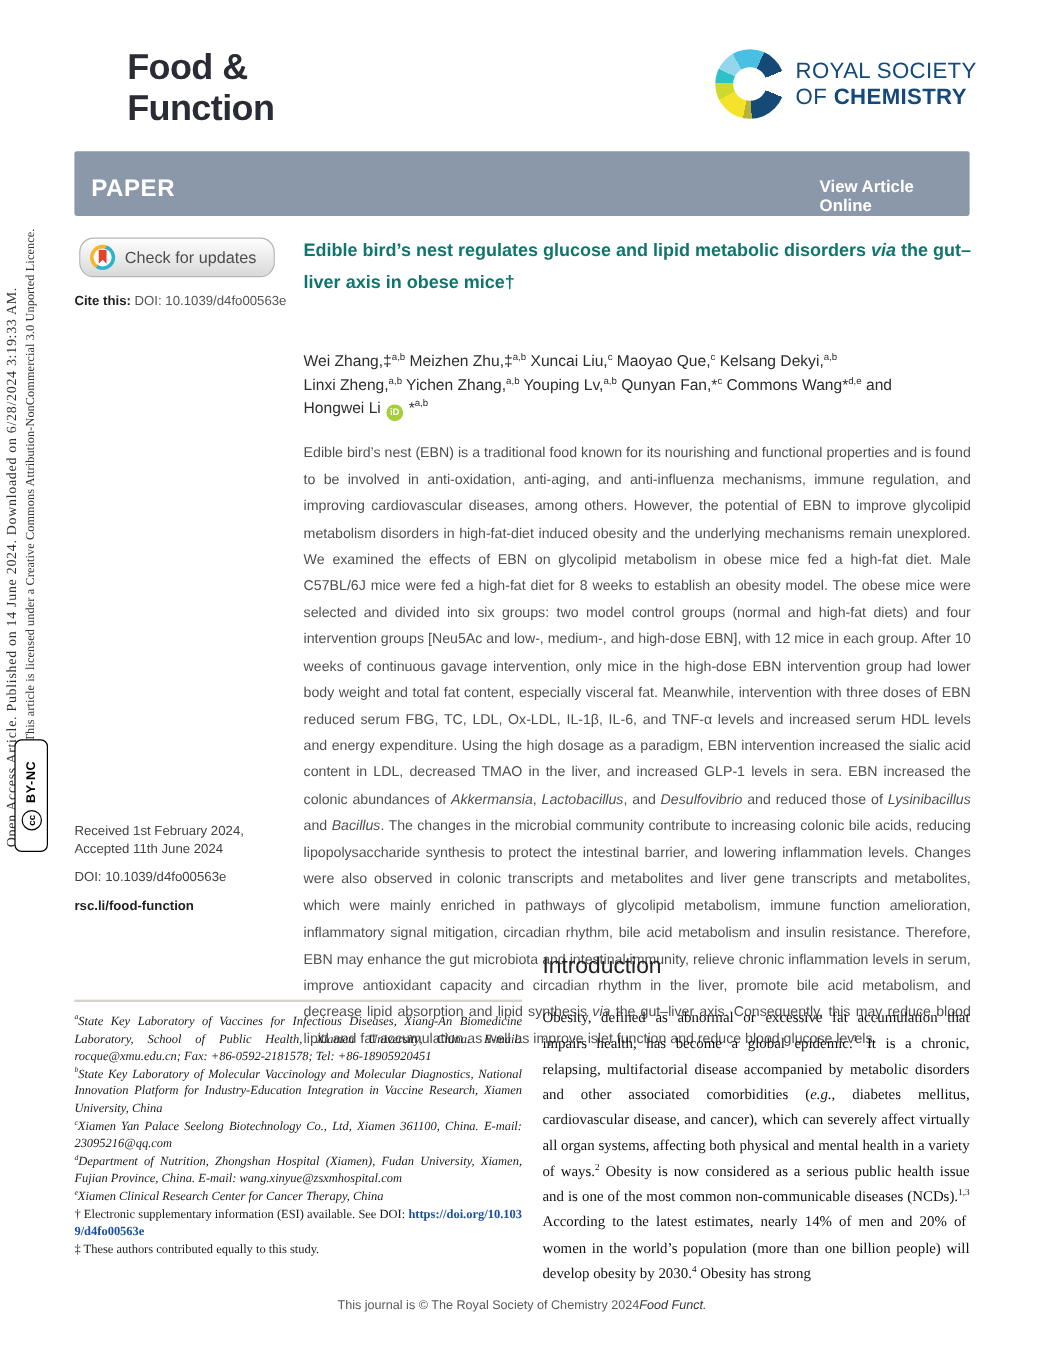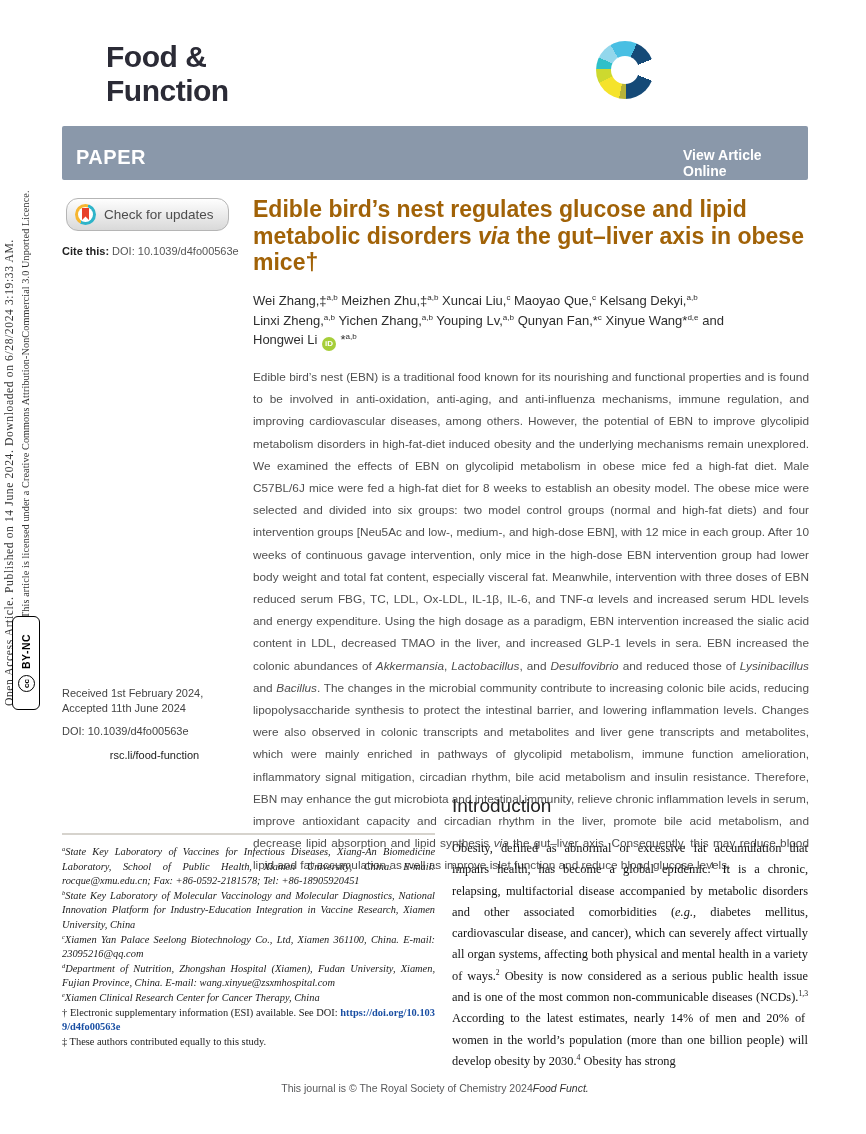--- a/index.html
+++ b/index.html
@@ -48,36 +48,36 @@
        padding:5px 14px 5px 8px;background:linear-gradient(#fefefe,#d9d9d9);
        border:1px solid #b5b5b5;border-radius:12px;cursor:pointer;}
   .cfu-icon{position:relative;width:21px;height:21px;border-radius:50%;
        background:linear-gradient(115deg,#f6b631 46%,#2eb4c9 46%);flex:0 0 auto;}
   .cfu-icon::before{content:'';position:absolute;inset:3px;background:#fff;border-radius:50%;}
   .cfu-icon::after{content:'';position:absolute;left:7px;top:4px;width:7px;height:12px;
        background:#e8402a;clip-path:polygon(0 0,100% 0,100% 100%,50% 70%,0 100%);}
   .cfu-label{font-size:13.5px;color:#4d4d4d;}
   .cite-line{position:absolute;left:62px;top:245px;font-size:11px;color:#555;}
   .cite-line .cl{font-weight:bold;color:#222;}
-  .title{position:absolute;left:253px;top:196px;width:560px;font-size:23px;font-weight:bold;
-       color:#a16207;line-height:26.5px;}
+  .title{position:absolute;left:253px;top:196px;width:560px;font-size:15px;font-weight:bold;
+       color:#0f766e;line-height:26.5px;}
   .authors{position:absolute;left:253px;top:291px;width:560px;font-size:13px;color:#2e2e2e;
        line-height:19.5px;}
   .orcid-badge{display:inline-flex;align-items:center;justify-content:center;width:14px;height:14px;
        border-radius:50%;background:#a6ce39;color:#fff;font-size:8px;font-weight:bold;
        vertical-align:-2px;margin:0 1px;cursor:pointer;}
 
   
   .abstract{position:absolute;left:253px;top:366px;width:556px;font-size:11.8px;color:#4f4f4f;
        line-height:22.2px;text-align:justify;}
 
   
   .received{position:absolute;left:62px;top:686px;width:185px;font-size:11px;color:#444;line-height:15px;}
   .received .doi{margin-top:8px;}
-  .received .url{margin-top:9px;font-weight:normal;color:#222;cursor:pointer;text-align:center;}
+  .received .url{margin-top:9px;font-weight:bold;color:#222;cursor:pointer;}
 
   
   .fn-divider{position:absolute;left:62px;top:833px;width:373px;height:2px;background:#d6d3cd;}
   .footnotes{position:absolute;left:62px;top:845px;width:373px;
        font-family:"Liberation Serif",serif;font-size:10.4px;color:#1a1a1a;
        line-height:14.6px;text-align:justify;}
   .footnotes > div{margin:0;}
 
   
   .intro-heading{position:absolute;left:452px;top:795px;font-size:19px;font-weight:500;color:#222;}
@@ -99,20 +99,24 @@
   <span class="cc-circle">cc</span>
   <span class="cc-label">BY-NC</span>
 </div>
 
 <div class="masthead">
   <div>Food &amp;</div>
   <div>Function</div>
 </div>
 <div class="rsc-logo">
   <div class="rsc-mark"></div>
+  <div class="rsc-text">
+    <div>ROYAL SOCIETY</div>
+    <div><span>OF </span><span class="bd">CHEMISTRY</span></div>
+  </div>
 </div>
 
 <div class="banner">
   <div class="paper">PAPER</div>
   <div class="banner-links">
     <div class="vao">View Article Online</div>
     <div class="vj">View Journal</div>
   </div>
 </div>
 
@@ -120,21 +124,21 @@
   <span class="cfu-icon"></span>
   <span class="cfu-label">Check for updates</span>
 </div>
 <div class="cite-line">
   <span class="cl">Cite this:</span><span> DOI: 10.1039/d4fo00563e</span>
 </div>
 
 <div class="title"><span>Edible bird’s nest regulates glucose and lipid metabolic disorders </span><span class="it">via</span><span> the gut–liver axis in obese mice†</span></div>
 <div class="authors">
     <div><span>Wei Zhang,‡</span><sup>a,b</sup><span> Meizhen Zhu,‡</span><sup>a,b</sup><span> Xuncai Liu,</span><sup>c</sup><span> Maoyao Que,</span><sup>c</sup><span> Kelsang Dekyi,</span><sup>a,b</sup></div>
-    <div><span>Linxi Zheng,</span><sup>a,b</sup><span> Yichen Zhang,</span><sup>a,b</sup><span> Youping Lv,</span><sup>a,b</sup><span> Qunyan Fan,*</span><sup>c</sup><span> Xinyue Wang*</span><sup>d,e</sup><span> and</span></div>
+    <div><span>Linxi Zheng,</span><sup>a,b</sup><span> Yichen Zhang,</span><sup>a,b</sup><span> Youping Lv,</span><sup>a,b</sup><span> Qunyan Fan,*</span><sup>c</sup><span> Commons Wang*</span><sup>d,e</sup><span> and</span></div>
     <div><span>Hongwei Li </span><span class="orcid-badge">iD</span><span> *</span><sup>a,b</sup></div>
   </div>
 
 <div class="abstract"><span>Edible bird’s nest (EBN) is a traditional food known for its nourishing and functional properties and is found to be involved in anti-oxidation, anti-aging, and anti-influenza mechanisms, immune regulation, and improving cardiovascular diseases, among others. However, the potential of EBN to improve glycolipid metabolism disorders in high-fat-diet induced obesity and the underlying mechanisms remain unexplored. We examined the effects of EBN on glycolipid metabolism in obese mice fed a high-fat diet. Male C57BL/6J mice were fed a high-fat diet for 8 weeks to establish an obesity model. The obese mice were selected and divided into six groups: two model control groups (normal and high-fat diets) and four intervention groups [Neu5Ac and low-, medium-, and high-dose EBN], with 12 mice in each group. After 10 weeks of continuous gavage intervention, only mice in the high-dose EBN intervention group had lower body weight and total fat content, especially visceral fat. Meanwhile, intervention with three doses of EBN reduced serum FBG, TC, LDL, Ox-LDL, IL-1β, IL-6, and TNF-α levels and increased serum HDL levels and energy expenditure. Using the high dosage as a paradigm, EBN intervention increased the sialic acid content in LDL, decreased TMAO in the liver, and increased GLP-1 levels in sera. EBN increased the colonic abundances of </span><span class="it">Akkermansia</span><span>, </span><span class="it">Lactobacillus</span><span>, and </span><span class="it">Desulfovibrio</span><span> and reduced those of </span><span class="it">Lysinibacillus</span><span> and </span><span class="it">Bacillus</span><span>. The changes in the microbial community contribute to increasing colonic bile acids, reducing lipopolysaccharide synthesis to protect the intestinal barrier, and lowering inflammation levels. Changes were also observed in colonic transcripts and metabolites and liver gene transcripts and metabolites, which were mainly enriched in pathways of glycolipid metabolism, immune function amelioration, inflammatory signal mitigation, circadian rhythm, bile acid metabolism and insulin resistance. Therefore, EBN may enhance the gut microbiota and intestinal immunity, relieve chronic inflammation levels in serum, improve antioxidant capacity and circadian rhythm in the liver, promote bile acid metabolism, and decrease lipid absorption and lipid synthesis </span><span class="it">via</span><span> the gut–liver axis. Consequently, this may reduce blood lipid and fat accumulation as well as improve islet function and reduce blood glucose levels.</span></div>
 
 <div class="received">
   <div>Received 1st February 2024,</div>
   <div>Accepted 11th June 2024</div>
   <div class="doi">DOI: 10.1039/d4fo00563e</div>
   <div class="url">rsc.li/food-function</div>

